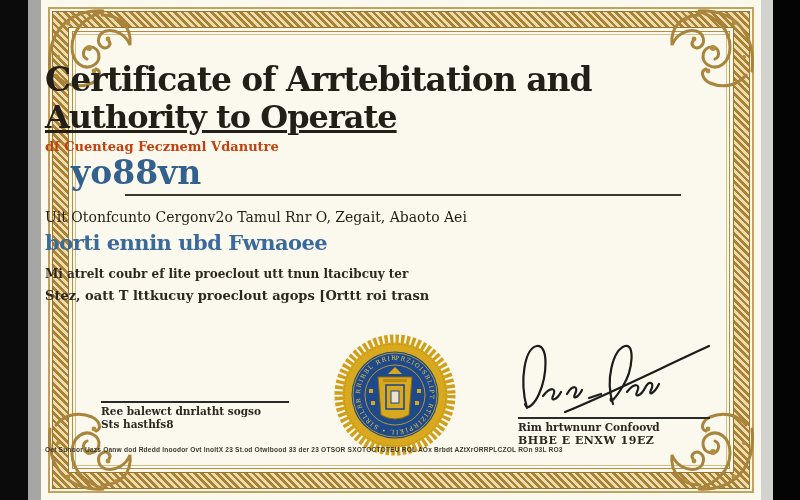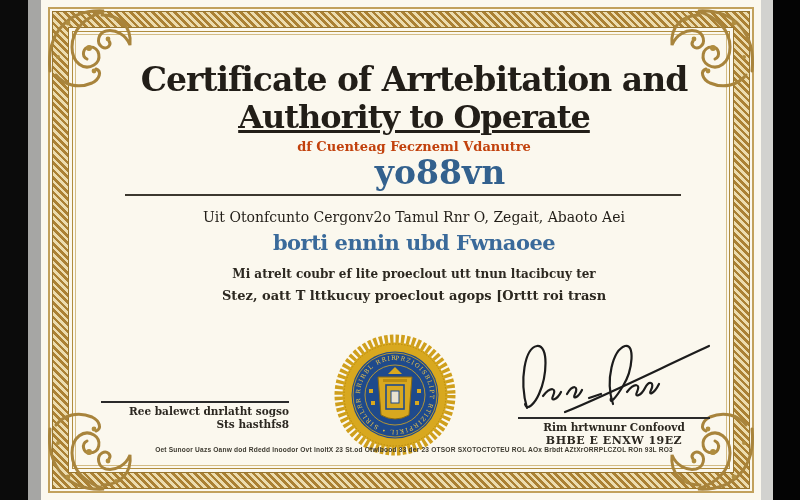--- a/index.html
+++ b/index.html
@@ -20,39 +20,39 @@
   .band-edge-o{position:absolute;inset:11px;border:1px solid #97752e;pointer-events:none;}
   .band-edge-i{position:absolute;inset:27px;border:1px solid #97752e;pointer-events:none;}
   .line-inner1{position:absolute;inset:31px;border:1px solid #b08d3f;pointer-events:none;}
   .line-inner2{position:absolute;inset:34px;border:1px solid #d3bc85;pointer-events:none;}
   .flourish{position:absolute;width:98px;height:98px;}
   .fl-tl{left:1px;top:1px;}
   .fl-tr{right:1px;top:1px;transform:scaleX(-1);}
   .fl-bl{left:1px;bottom:1px;transform:scaleY(-1);}
   .fl-br{right:1px;bottom:1px;transform:scale(-1,-1);}
   
-  .t{position:absolute;left:13px;width:100%;text-align:center;color:#221e18;}
+  .t{position:absolute;left:4px;width:100%;color:#221e18;}
   .title1{top:60px;font-size:33px;font-weight:700;letter-spacing:-1px;}
   .title2{top:98px;font-size:32px;font-weight:700;letter-spacing:-1px;text-decoration:underline;}
   .subtitle{top:139px;font-size:13px;font-weight:700;color:#c2410c;}
   .name{top:153px;font-size:33px;font-weight:700;color:#33618e;padding-left:26px;}
   .rule{position:absolute;height:2px;background:#3c382f;}
   .rule-main{top:194px;left:84px;width:556px;height:1.5px;}
   .body1{top:209px;font-size:14px;font-weight:400;}
   .body2{top:230px;font-size:21px;font-weight:700;color:#3a6a9a;letter-spacing:-0.5px;}
   .body3{top:267px;font-size:12px;font-weight:700;color:#2c2820;}
   .body4{top:288px;font-size:13px;font-weight:700;color:#2c2820;}
   .seal{position:absolute;left:292px;top:333px;width:124px;height:124px;}
   .sig-svg{position:absolute;left:468px;top:336px;width:212px;height:82px;}
   .sig-rule{top:417px;left:477px;width:192px;height:1.5px;background:#2a2a2a;}
-  .sig-block{position:absolute;left:477px;top:421px;width:192px;text-align:center;}
+  .sig-block{position:absolute;left:477px;top:421px;width:192px;}
   .sig-l1{font-size:10.5px;font-weight:700;color:#2b2720;line-height:13px;}
   .sig-l2{font-size:11px;font-weight:700;color:#2b2720;line-height:14px;letter-spacing:0.5px;}
   .left-rule{top:401px;left:60px;width:188px;height:1.5px;background:#2a2a2a;}
-  .left-block{position:absolute;left:60px;top:405px;width:188px;text-align:right;}
+  .left-block{position:absolute;left:60px;top:405px;width:188px;text-align:left;}
   .fineprint{top:446px;font-size:6.6px;font-family:"Liberation Sans",sans-serif;
              font-weight:700;color:#3d3a30;letter-spacing:0.2px;white-space:nowrap;}
 </style>
 </head>
 <body>
 
 <div class="stage">
   <div class="edge edge-left-black"></div>
   <div class="edge edge-left-grey"></div>
   <div class="edge edge-right-grey"></div>

